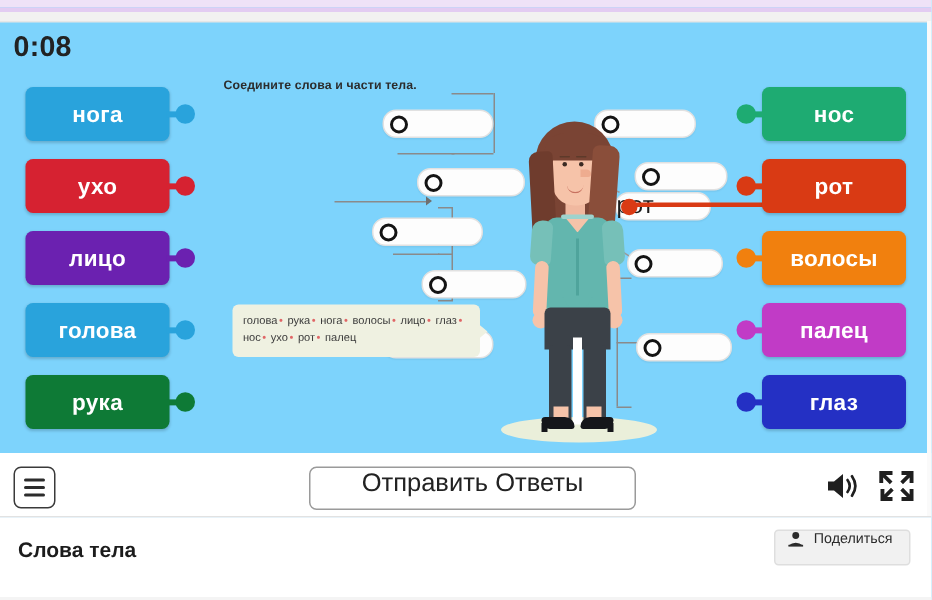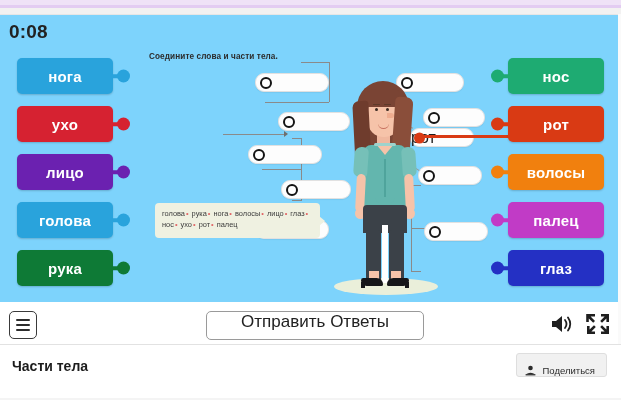--- a/index.html
+++ b/index.html
@@ -175,21 +175,21 @@
 
   .speaker-btn{position:absolute;left:549px;top:313px;width:24px;height:22px;cursor:pointer;}
   .fullscreen-btn{position:absolute;left:586px;top:313px;width:24px;height:22px;cursor:pointer;}
 
   
   .footer{position:absolute;left:0;top:345px;width:621px;height:55px;background:#fff;}
   .footer-title{position:absolute;left:12px;top:13px;font-size:14px;font-weight:700;color:#1c1c1c;}
   .share-btn{
     position:absolute;right:14px;top:8px;height:22px;padding:0 11px 0 8px;
     background:#f1f1f1;border:1px solid #dedede;border-radius:3px;
-    display:flex;align-items:flex-end;gap:7px;cursor:pointer;
+    display:flex;align-items:flex-start;gap:7px;cursor:pointer;
     font-size:9.5px;color:#2b2b2b;
   }
   .share-btn svg{display:block;}
   .footer-bottom{position:absolute;left:0;top:398px;width:621px;height:2px;background:#f4f4f4;}
   .scroll-hint{position:absolute;right:0;top:14px;width:3px;height:330px;background:#fafafa;}
 </style>
 </head>
 <body>
 
 <div class="app">
@@ -400,21 +400,21 @@
         <path d="M23 1 v8 h-2.6 V5.4 L16 9.8 L14.2 8 L18.6 3.6 H15 V1 Z"></path>
         <path d="M1 21 v-8 h2.6 v3.6 L8 12.2 L9.8 14 L5.4 18.4 H9 V21 Z"></path>
         <path d="M23 21 h-8 v-2.6 h3.6 L14.2 14 L16 12.2 l4.4 4.4 V13 H23 Z"></path>
       </g>
     </svg>
   </div>
 
   <div class="toolbar-divider"></div>
 
   <div class="footer">
-    <div class="footer-title">Части тела</div>
+    <div class="footer-title">Слова тела</div>
     <div class="share-btn">
       <svg width="11" height="11" viewBox="0 0 11 11" aria-hidden="true">
         <circle cx="5.5" cy="3" r="2.3" fill="#2b2b2b"></circle>
         <path d="M0.6 9.6 q4.9 -3.6 9.8 0 Z" fill="#2b2b2b"></path>
         <rect x="0.6" y="9.2" width="9.8" height="1.2" fill="#2b2b2b"></rect>
       </svg>
       <span>Поделиться</span>
     </div>
   </div>
   <div class="footer-bottom"></div>

